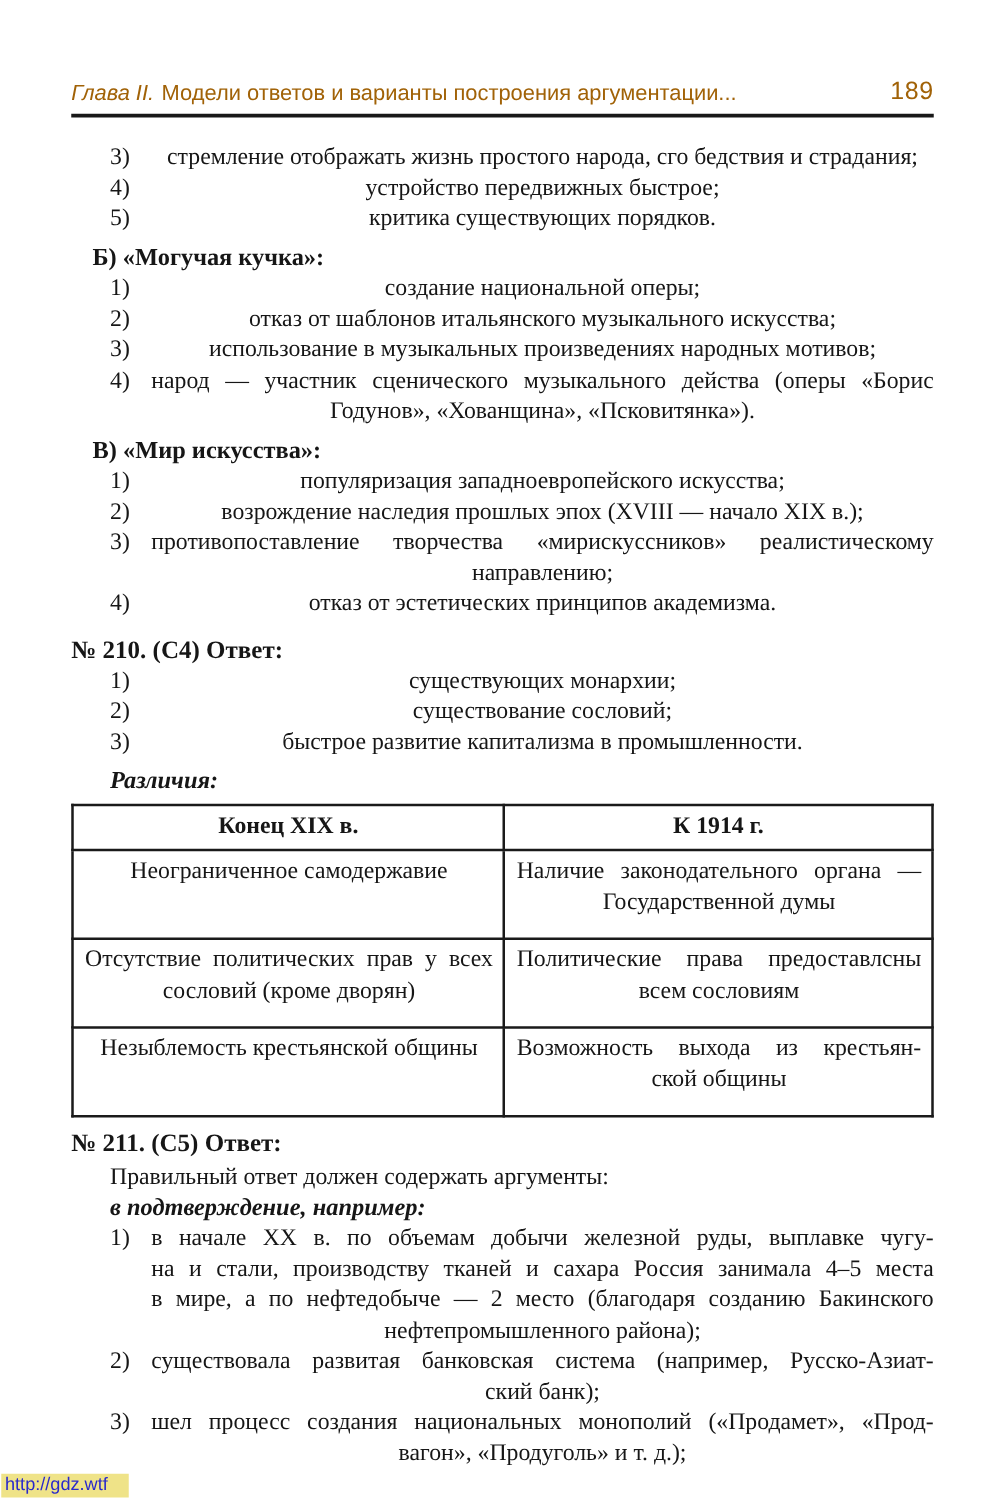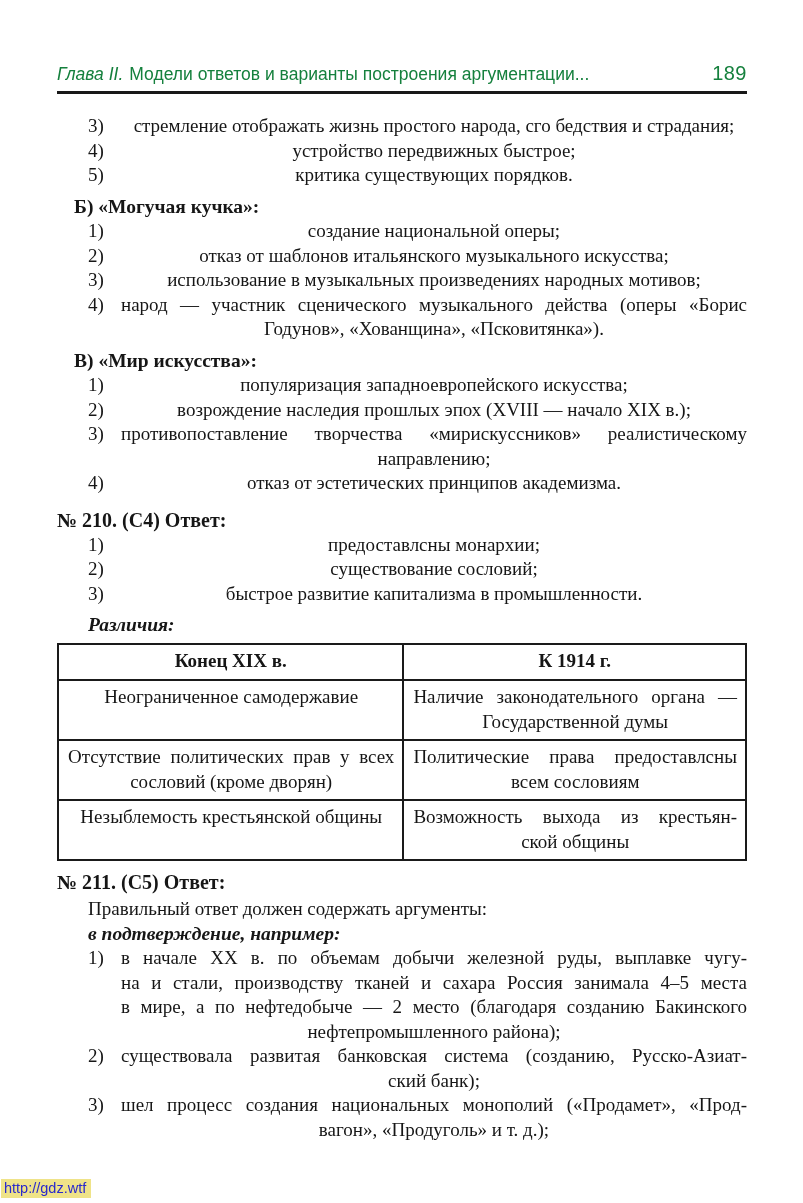--- a/index.html
+++ b/index.html
@@ -18,21 +18,21 @@
   }
   
   .runhead {
     display: flex;
     justify-content: space-between;
     align-items: flex-end;
     font-family: "Liberation Sans", sans-serif;
     font-size: 17.5px;
     padding-bottom: 6px;
     border-bottom: 3px solid #181818;
-    color: #15803d;
+    color: #a16207;
   }
   .runhead .chap { font-style: italic; margin-right: 6px; }
   .runhead .pageno { font-size: 20px; letter-spacing: 0.5px; }
 
   
   .block { font-size: 19px; line-height: 24.5px; }
   .li { display: flex; }
   .li .num { width: 33px; flex: none; }
   .li .txt { flex: 1; min-width: 0; }
   .tline { white-space: nowrap; text-align: center; }
@@ -67,33 +67,33 @@
     border: 2.4px solid #1a1a1a;
     font-size: 19px;
     line-height: 24.5px;
     vertical-align: top;
   }
   table.cmp th {
     font-weight: bold;
     text-align: center;
     padding: 4px 4px 6px 4px;
   }
-  table.cmp td { padding: 4px 8px 5px 9px; }
+  table.cmp td { padding: 4px 8px 16px 9px; }
   table.cmp col.c1 { width: 50.2%; }
   table.cmp col.c2 { width: 49.8%; }
 
   
   .watermark {
     position: absolute;
     left: 1px; bottom: 5px;
     background: #efe388;
     color: #2929cc;
     font-family: "Liberation Sans", sans-serif;
     font-size: 14.5px;
-    padding: 1px 5px 2px 3px;
+    padding: 1px 17px 2px 3px;
     text-decoration: none;
   }
 </style>
 </head>
 <body>
 
 <div class="page">
 
   <div class="runhead">
     <div>
@@ -179,21 +179,21 @@
           <div class="tline">отказ от эстетических принципов академизма.</div>
         </span>
     </div>
   </div>
 
   <div class="num-heading">№ 210. (С4) Ответ:</div>
   <div class="block indent">
     <div class="li">
       <span class="num">1)</span>
       <span class="txt">
-          <div class="tline">предоставлсны монархии;</div>
+          <div class="tline">существующих монархии;</div>
         </span>
     </div>
     <div class="li">
       <span class="num">2)</span>
       <span class="txt">
           <div class="tline">существование сословий;</div>
         </span>
     </div>
     <div class="li">
       <span class="num">3)</span>
@@ -254,21 +254,21 @@
       <span class="txt">
           <div class="tline just">в начале XX в. по объемам добычи железной руды, выплавке чугу-</div>
           <div class="tline just">на и стали, производству тканей и сахара Россия занимала 4–5 места</div>
           <div class="tline just">в мире, а по нефтедобыче — 2 место (благодаря созданию Бакинского</div>
           <div class="tline">нефтепромышленного района);</div>
         </span>
     </div>
     <div class="li">
       <span class="num">2)</span>
       <span class="txt">
-          <div class="tline just">существовала развитая банковская система (созданию, Русско-Азиат-</div>
+          <div class="tline just">существовала развитая банковская система (например, Русско-Азиат-</div>
           <div class="tline">ский банк);</div>
         </span>
     </div>
     <div class="li">
       <span class="num">3)</span>
       <span class="txt">
           <div class="tline just">шел процесс создания национальных монополий («Продамет», «Прод-</div>
           <div class="tline">вагон», «Продуголь» и т. д.);</div>
         </span>
     </div>

